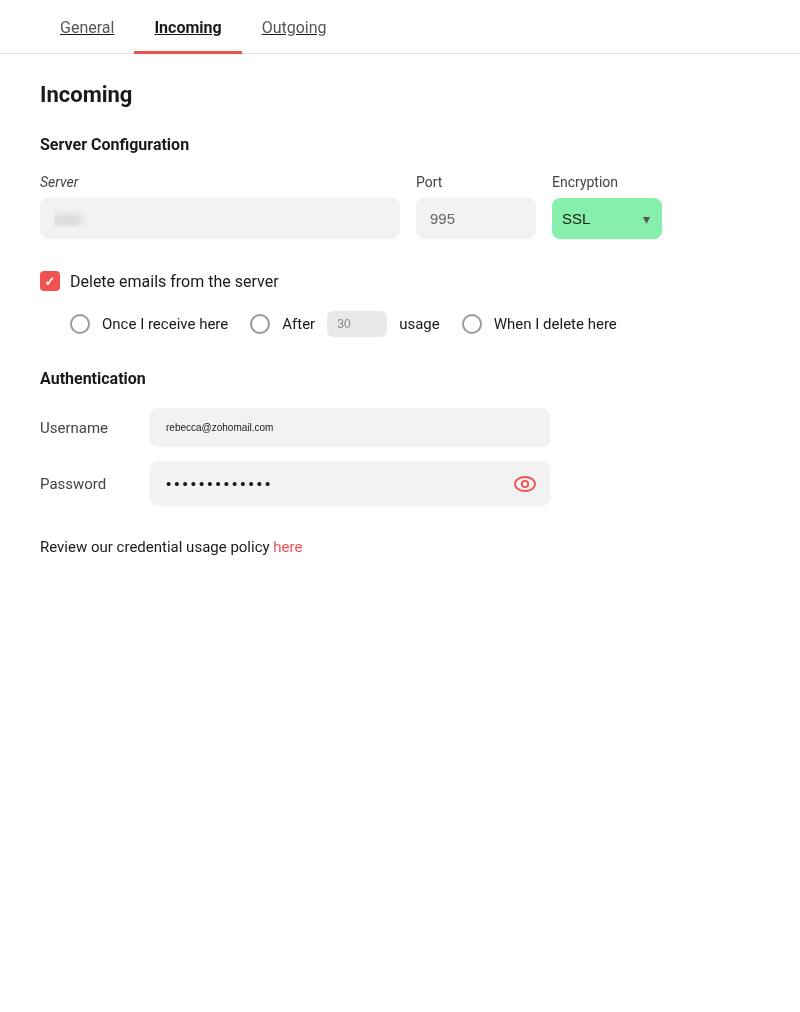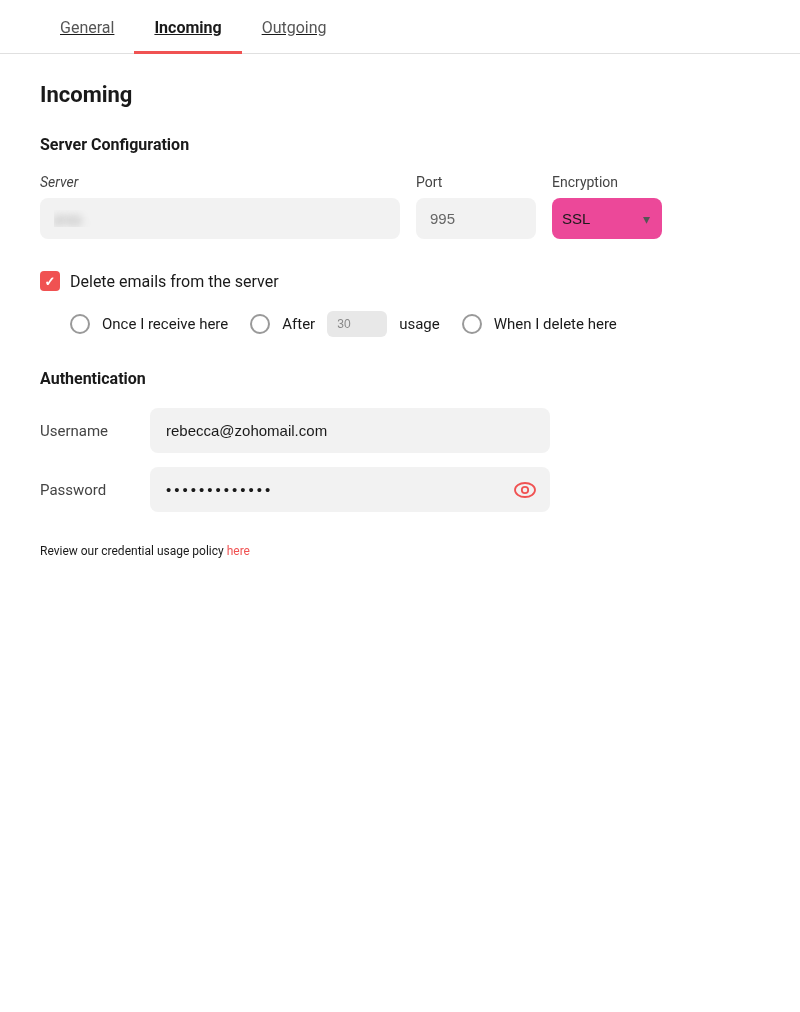--- a/index.html
+++ b/index.html
@@ -92,21 +92,21 @@
       border: none;
       border-radius: 8px;
       font-size: 15px;
       color: #666;
       outline: none;
     }
 
     .select-input {
       width: 100%;
       padding: 12px 10px;
-      background: #ec4899;
+      background: #86efac;
       border: none;
       border-radius: 8px;
       font-size: 15px;
       color: #1a1a1a;
       outline: none;
       appearance: none;
       -webkit-appearance: none;
       cursor: pointer;
       background-image: none;
     }
@@ -220,21 +220,21 @@
       flex-shrink: 0;
     }
 
     .auth-input {
       flex: 1;
       max-width: 400px;
       padding: 14px 16px;
       background: #f2f2f2;
       border: none;
       border-radius: 8px;
-      font-size: 15px;
+      font-size: 10px;
       color: #1a1a1a;
       outline: none;
     }
 
     .password-wrapper {
       position: relative;
       flex: 1;
       max-width: 400px;
     }
 
@@ -257,21 +257,21 @@
       transform: translateY(-50%);
       cursor: pointer;
       color: #f05252;
       font-size: 20px;
       display: flex;
       align-items: center;
     }
 
     
     .credential-text {
-      font-size: 12px;
+      font-size: 15px;
       color: #1a1a1a;
     }
 
     .credential-link {
       color: #f05252;
       cursor: pointer;
       text-decoration: none;
     }
   </style>
 </head>

